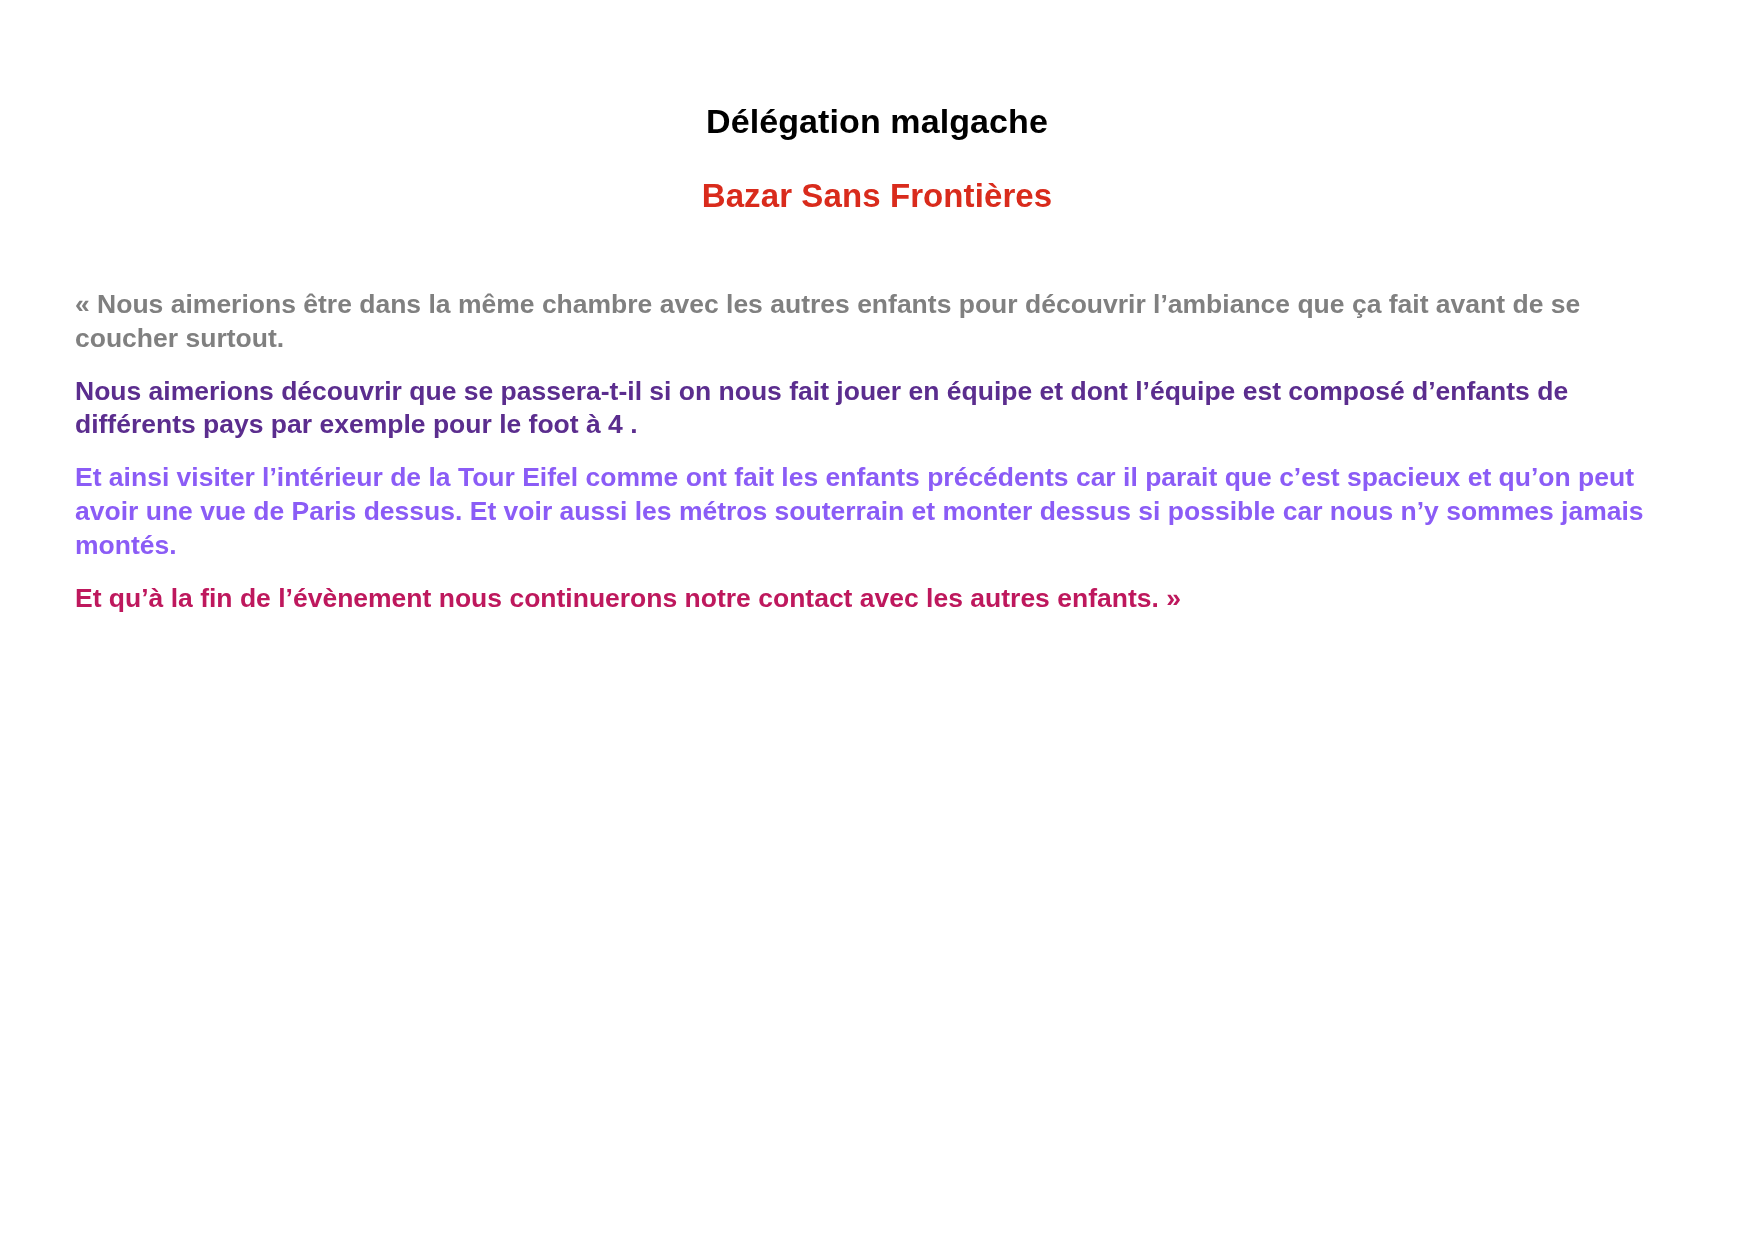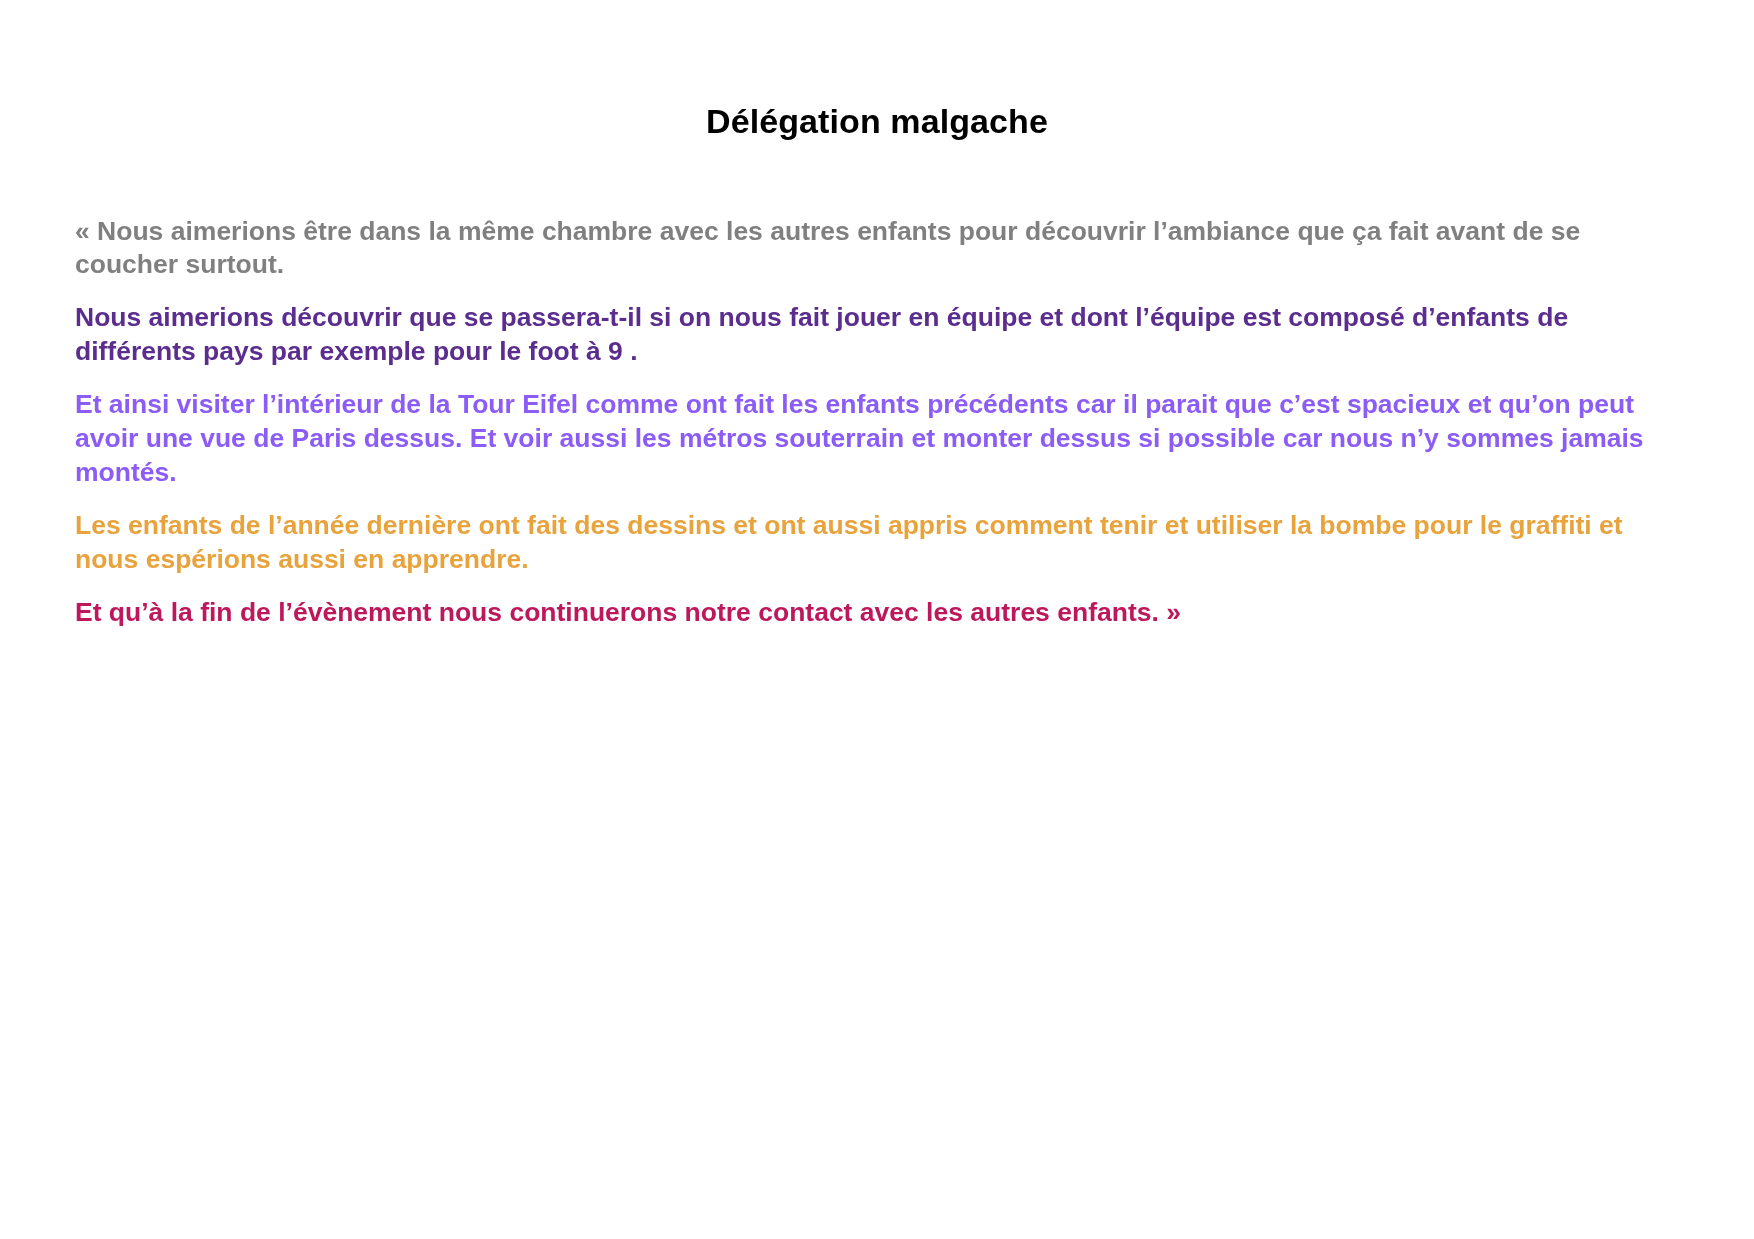--- a/index.html
+++ b/index.html
@@ -65,23 +65,23 @@
   .para.p5 { color: #4a86bd; }
   .para.p6 { color: #4a86bd; }
 </style>
 </head>
 <body>
 
 <div class="slide">
 
   <div class="title-block">
     <h1 class="title-main">Délégation malgache</h1>
+    <h2 class="title-sub">Bazar Sans Frontières</h2>
   </div>
 
   <div class="body-block">
     <p class="para p0" style="color: rgb(128, 128, 128);">« Nous aimerions être dans la même chambre avec les autres enfants pour découvrir l’ambiance que ça fait avant de se coucher surtout.</p>
-    <p class="para p1" style="color: rgb(91, 45, 142);">Nous aimerions découvrir que se passera-t-il si on nous fait jouer en équipe et dont l’équipe est composé d’enfants de différents pays par exemple pour le foot à 9 .</p>
+    <p class="para p1" style="color: rgb(91, 45, 142);">Nous aimerions découvrir que se passera-t-il si on nous fait jouer en équipe et dont l’équipe est composé d’enfants de différents pays par exemple pour le foot à 4 .</p>
     <p class="para p2" style="color: #8b5cf6;">Et ainsi visiter l’intérieur de la Tour Eifel comme ont fait les enfants précédents car il parait que c’est spacieux et qu’on peut avoir une vue de Paris dessus. Et voir aussi les métros souterrain et monter dessus si possible car nous n’y sommes jamais montés.</p>
-    <p class="para p4" style="color: rgb(232, 163, 61);">Les enfants de l’année dernière ont fait des dessins et ont aussi appris comment tenir et utiliser la bombe pour le graffiti et nous espérions aussi en apprendre.</p>
     <p class="para p6" style="color: #be185d;">Et qu’à la fin de l’évènement nous continuerons notre contact avec les autres enfants. »</p>
   </div>
 
 </div>
 
 </body></html>

